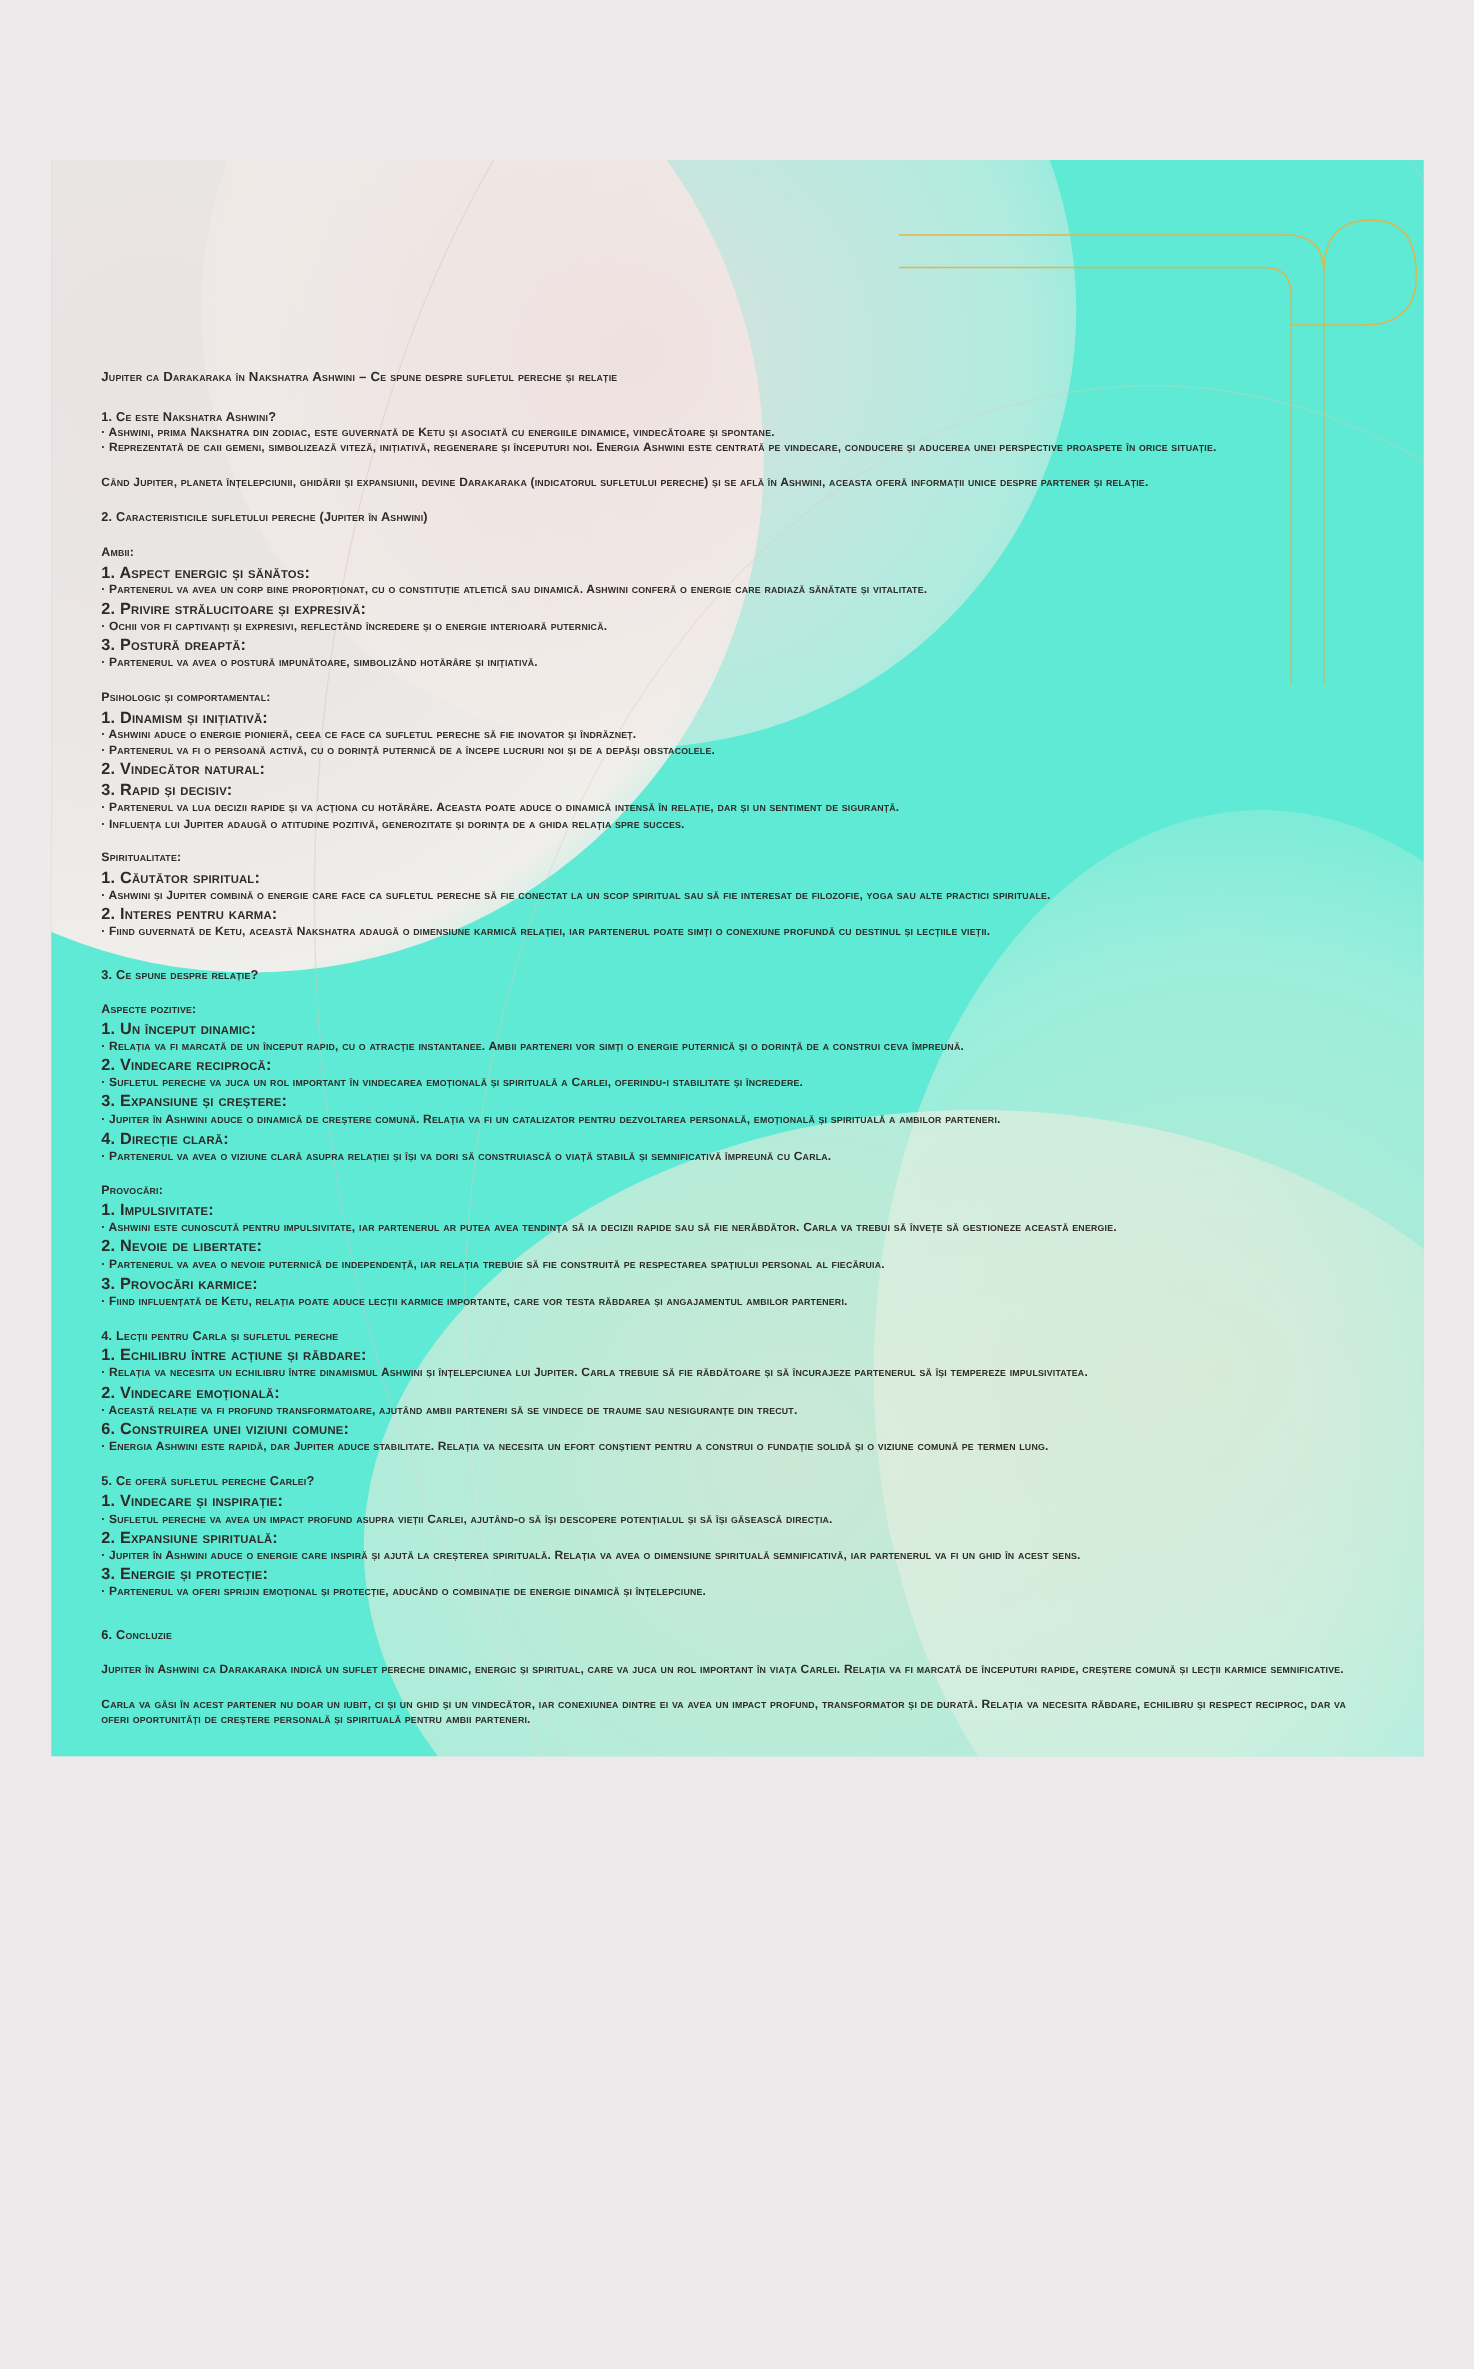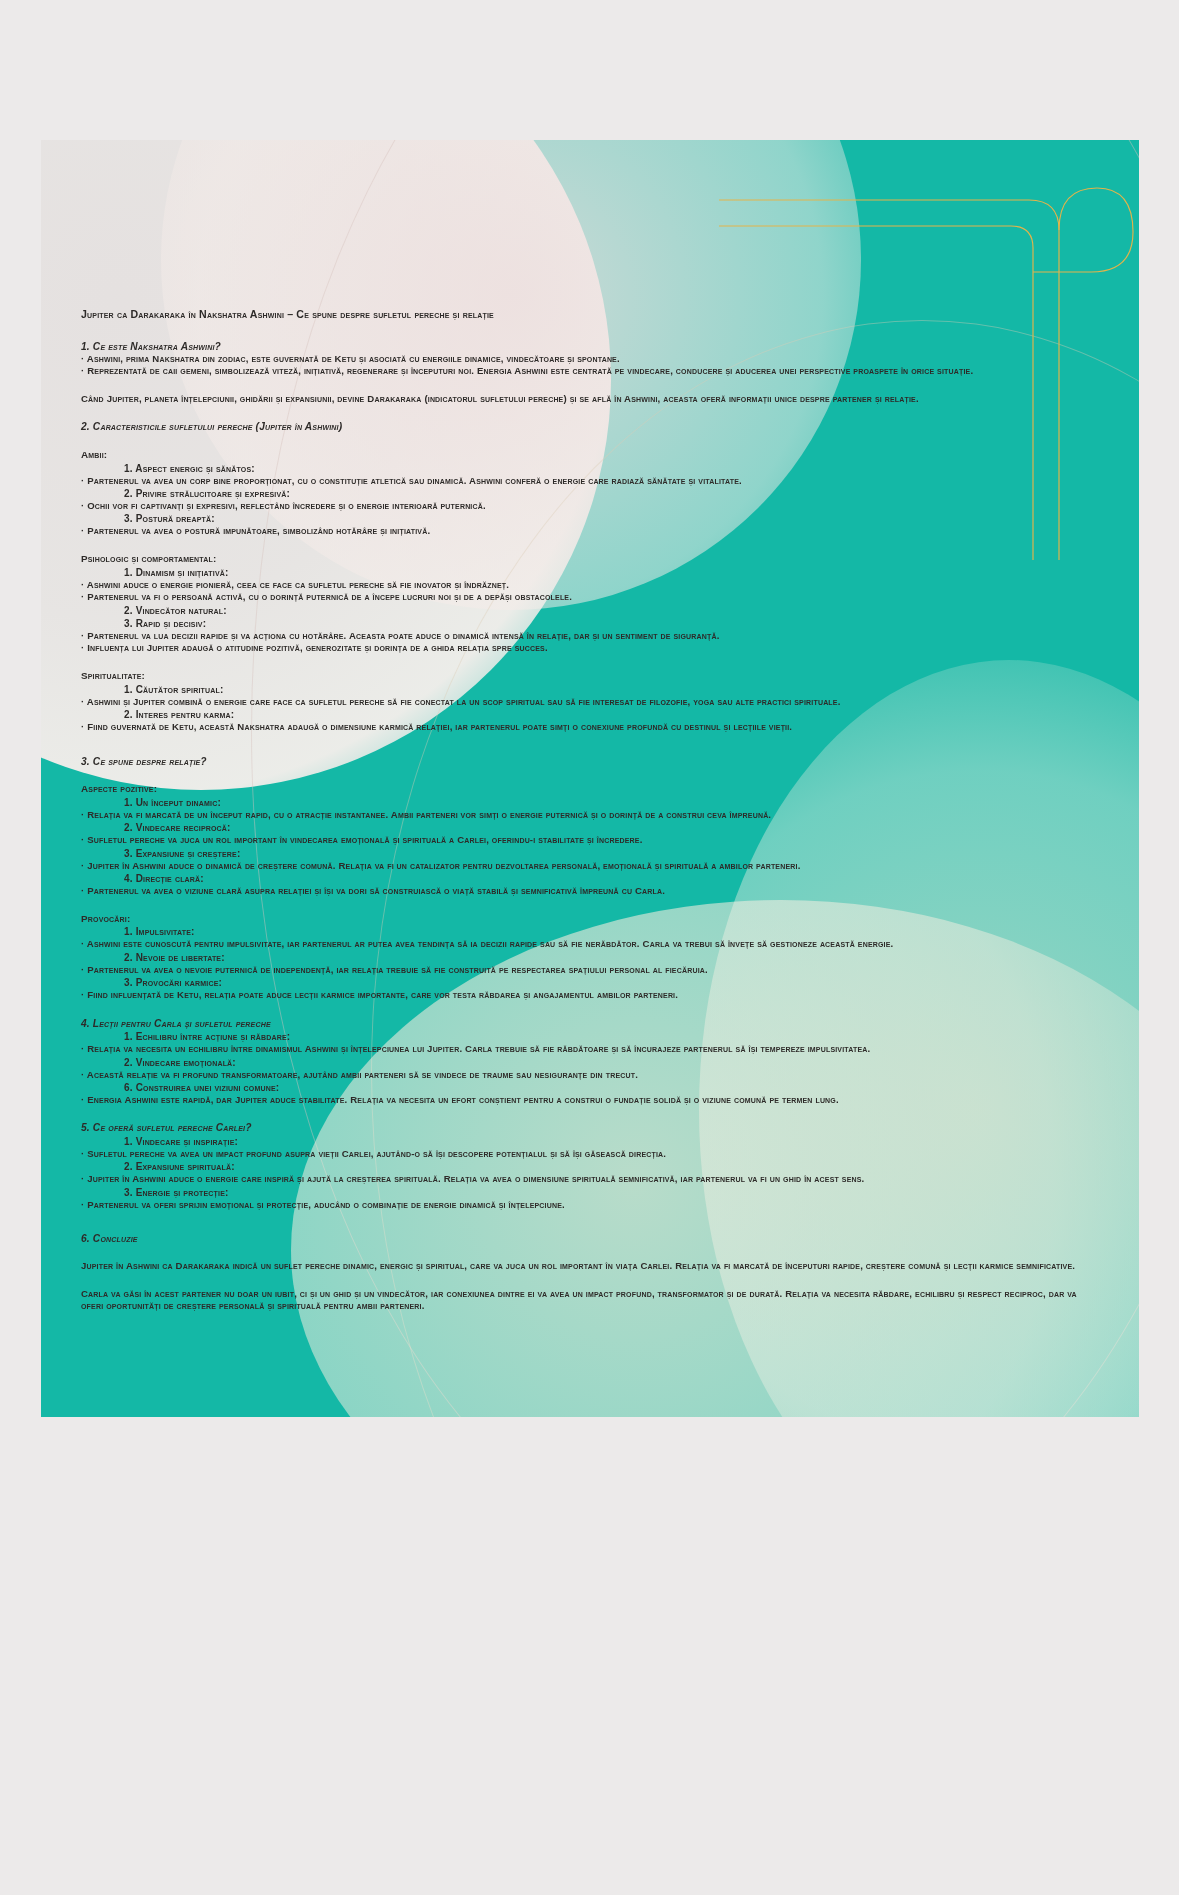--- a/index.html
+++ b/index.html
@@ -19,24 +19,24 @@
     width: 1179px;
     height: 1895px;
     background: #eceaea;
     overflow: hidden;
   }
 
   
   .sheet {
     position: absolute;
     left: 41px;
-    top: 140px;
+    top: 128px;
     width: 1098px;
     height: 1277px;
-    background: #14b8a6;
+    background: #5eead4;
     overflow: hidden;
     box-shadow: 0 0 0 0 rgba(0,0,0,0);
   }
 
   
   .blob-pink {
     position: absolute;
     left: -250px;
     top: -170px;
     width: 820px;
@@ -119,23 +119,23 @@
     line-height: 1.30;
     color: #2d2a28;
     font-size: 9.6px;
     margin: 0;
     white-space: normal;
   }
   .line.title {
     font-size: 10.6px;
     margin-bottom: 18px;
   }
-  .line.h1 { font-size: 10.2px; font-style: italic; }
+  .line.h1 { font-size: 10.2px; }
   .line.h2 { font-size: 9.9px; }
-  .line.h3 { font-size: 10px; margin-left: 43px; }
+  .line.h3 { font-size: 13px; }
   .line.bullet { font-weight: 700; }
   .line.plain { font-weight: 700; }
   .gap-md { height: 15px; }
   .gap-lg { height: 21px; }
 </style>
 </head>
 <body>
 
 <div id="page-root">
 

